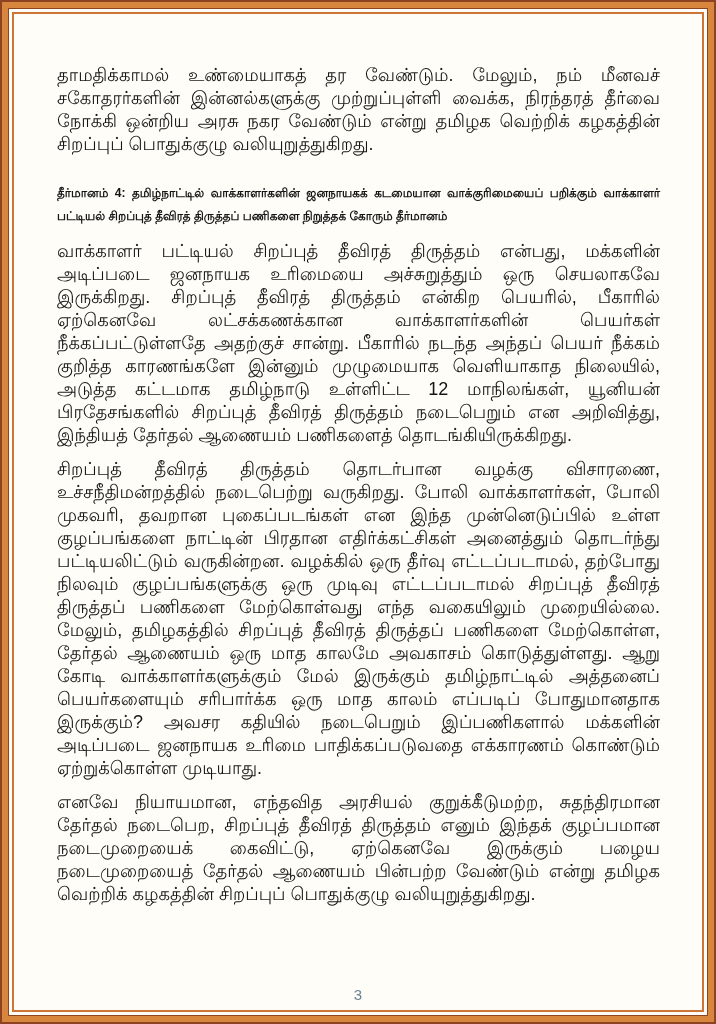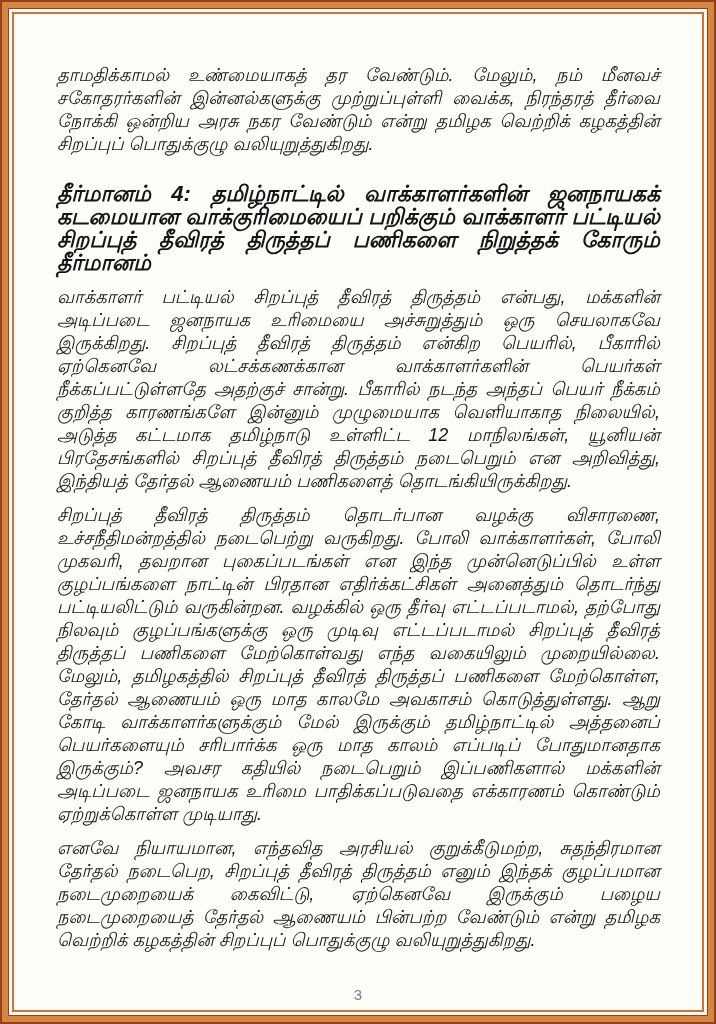--- a/index.html
+++ b/index.html
@@ -30,27 +30,26 @@
   }
   .content {
     position: absolute;
     left: 57px;
     right: 56px;
     top: 64px;
     color: #151515;
     font-size: 18px;
     line-height: 23px;
     text-align: justify;
-    font-style: italic;
   }
   .content p {
     margin: 0 0 11px 0;
   }
   .content h2 {
-    font-size: 22px;
+    font-size: 12px;
     line-height: 23px;
     font-weight: bold;
     margin: 26px 0 12px 0;
     text-align: justify;
   }
   .page-footer {
     position: absolute;
     left: 0;
     right: 0;
     bottom: 20px;

